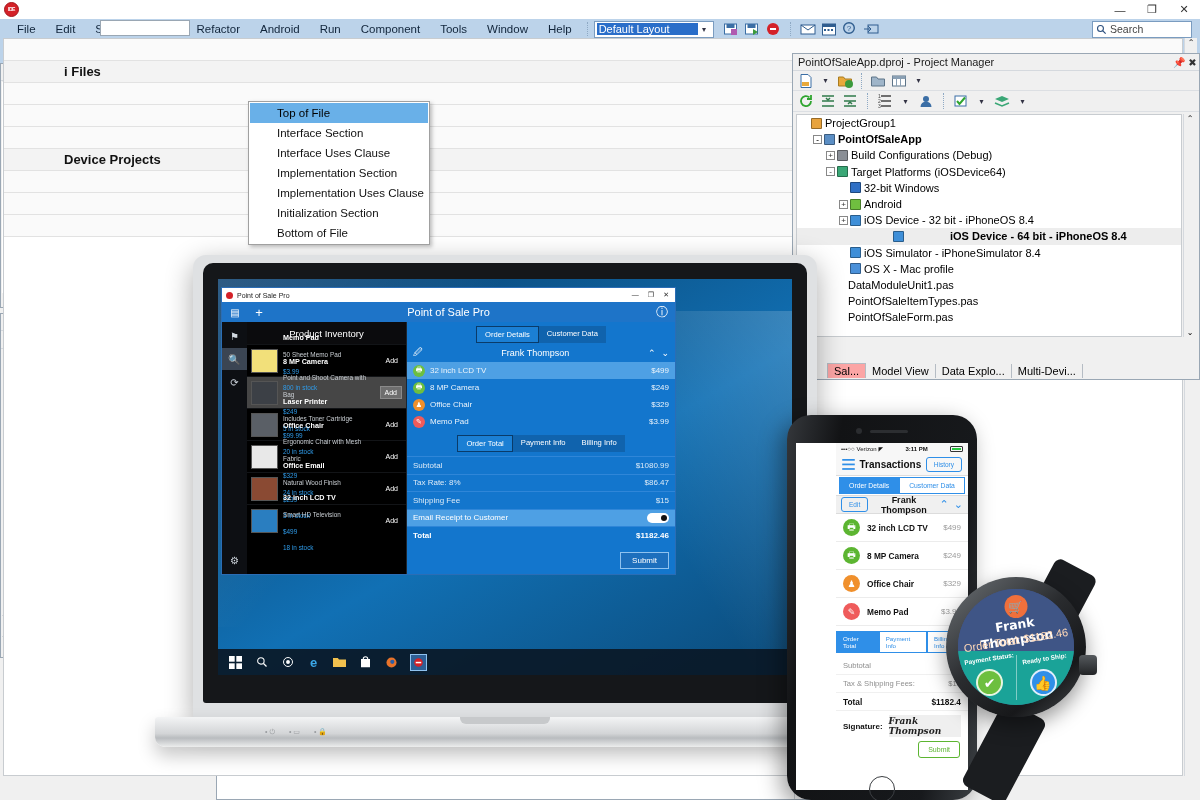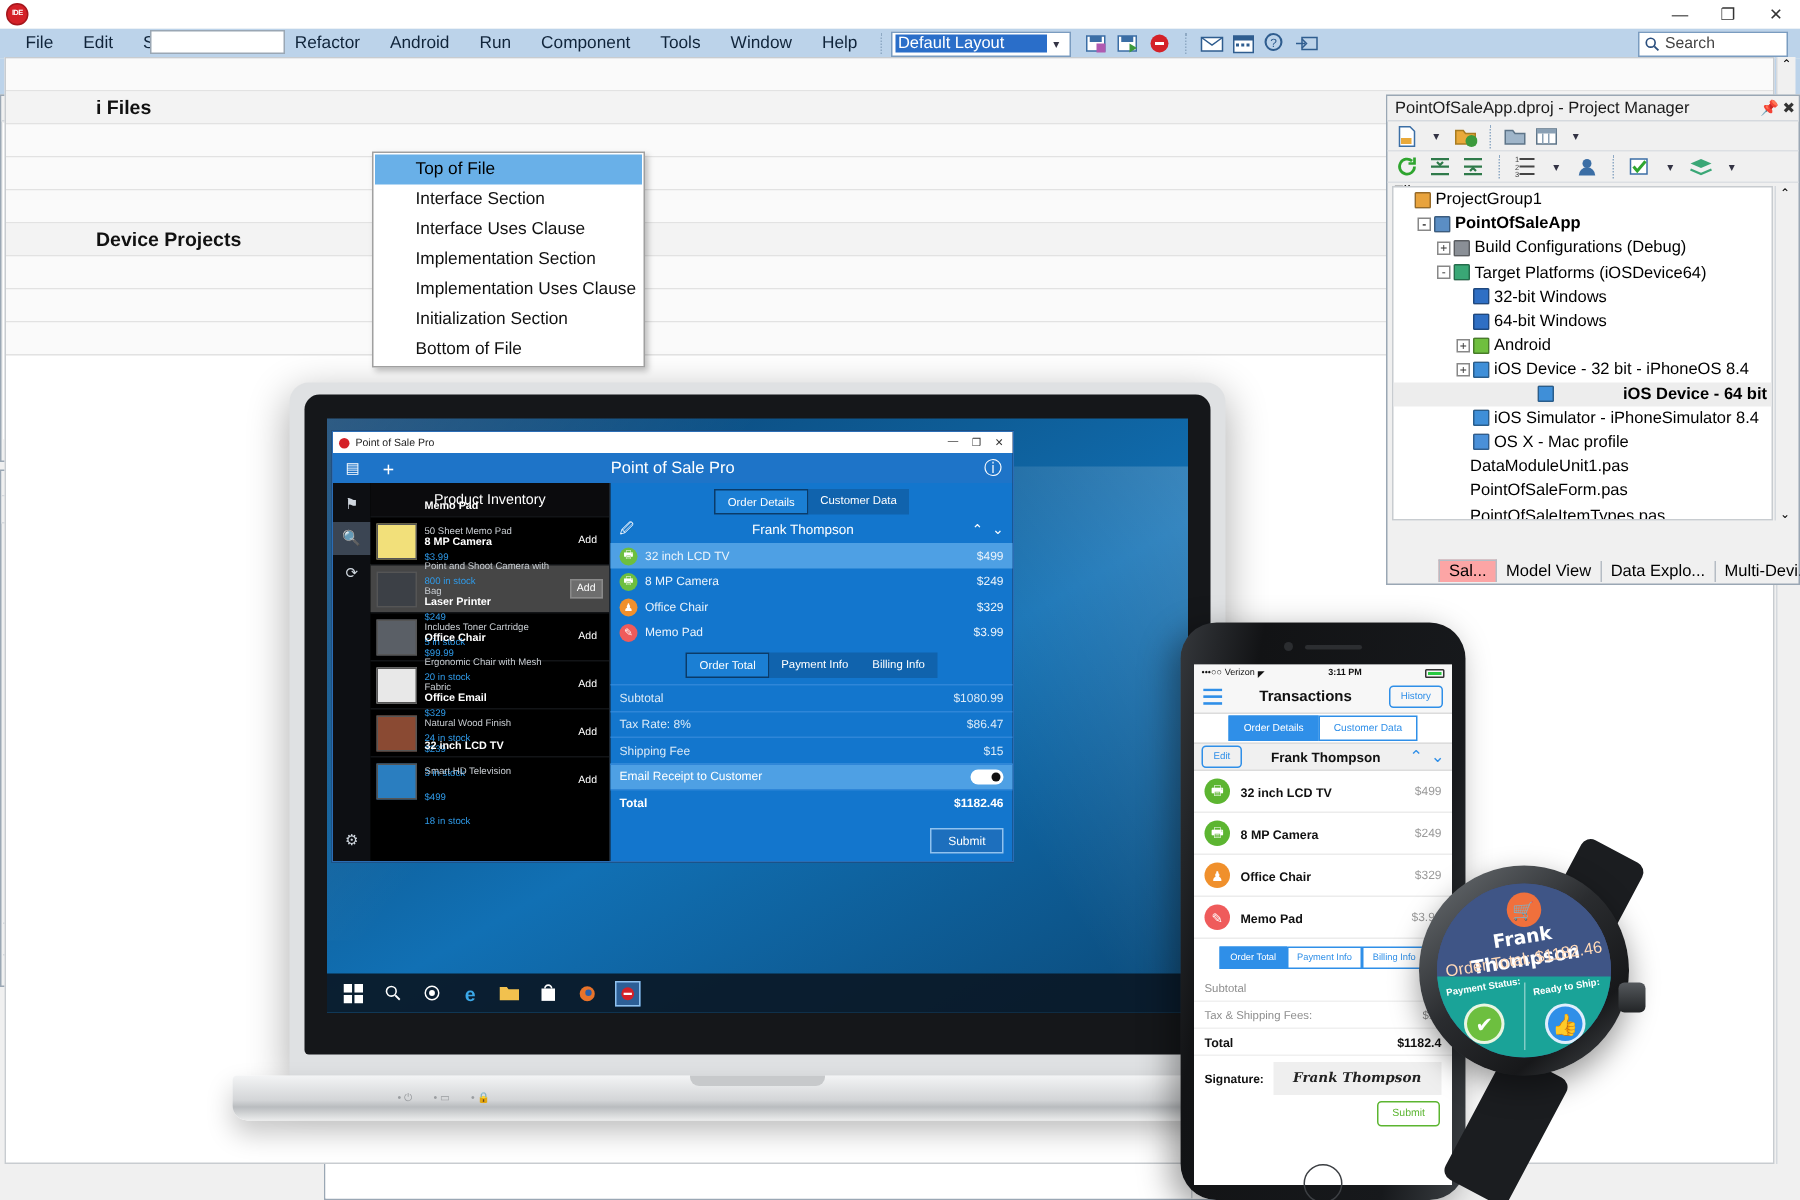--- a/index.html
+++ b/index.html
@@ -94,21 +94,21 @@
   .lnum{position:absolute;left:8px;font-size:10px;color:#9a9a9a;font-family:"Liberation Sans",sans-serif;}
   .eright{position:absolute;right:0;top:39px;bottom:0;width:60px;border-left:1px solid #d0d4d8;background:#fff;}
   .escroll{position:absolute;right:0;top:39px;bottom:0;width:13px;background:#f7f7f7;}
 
   .dropmenu{position:absolute;left:31px;top:37px;width:182px;background:#fff;border:1px solid #a0a0a0;
     box-shadow:2px 2px 4px rgba(0,0,0,.25);z-index:40;padding:1px;}
   .dmi{height:20px;display:flex;align-items:center;padding-left:27px;font-size:11.5px;color:#111;}
   .dmi.sel{background:#69b0e8;color:#000;}
 
   
-  #pm{right:0;top:63px;width:276px;height:327px;}
+  #pm{right:0;top:53px;width:408px;height:327px;}
   .pm-tb{height:20px;display:flex;align-items:center;gap:5px;padding-left:5px;border-bottom:1px solid #dcdfe3;}
   .pm-tb2{height:21px;display:flex;align-items:center;gap:6px;padding-left:5px;border-bottom:1px solid #dcdfe3;}
   .pm-tree{position:absolute;left:3px;right:17px;top:60px;bottom:42px;background:#fff;border:1px solid #c8ccd0;overflow:hidden;font-size:11px;}
   .pm-hdr{height:15px;font-size:11px;padding-left:4px;color:#222;}
   .pnode{display:flex;align-items:center;height:16.2px;white-space:nowrap;}
   .pnode.sel{background:#ededed;font-weight:bold;}
   .pm-tabs{position:absolute;left:2px;right:2px;bottom:1px;height:17px;display:flex;align-items:flex-end;font-size:11px;}
   .pm-tab{padding:1px 6px;border-right:1px solid #b5bcc4;white-space:nowrap;}
   .pm-tab.act{border:1px solid #b5bcc4;border-bottom:none;background:#fca5a5;margin-left:32px;}
 
@@ -184,21 +184,21 @@
   .toggle{margin-left:auto;width:22px;height:10px;border-radius:6px;background:#fff;position:relative;}
   .toggle::after{content:"";position:absolute;right:2px;top:2px;width:6px;height:6px;border-radius:50%;background:#111;}
   .sub-btn{position:absolute;right:6px;bottom:5px;background:#1d6fbd;border:1px solid #8fc2ef;color:#fff;font-size:8px;padding:3px 11px;}
 
   
   #phone{position:absolute;left:787px;top:415px;width:190px;height:385px;}
   .ph-body{position:absolute;inset:0;background:linear-gradient(100deg,#35383c,#121315 22%,#17191c 78%,#3c4044);
     border-radius:24px;box-shadow:-6px 6px 22px rgba(0,0,0,.38);}
   .ph-speaker{position:absolute;left:50%;top:15px;width:38px;height:3px;background:#2c2e31;border-radius:2px;transform:translateX(-50%) translateX(7px);}
   .ph-cam{position:absolute;left:69px;top:13px;width:6px;height:6px;border-radius:50%;background:#2b2d30;}
-  .ph-screen{position:absolute;left:9px;top:28px;right:9px;bottom:10px;background:#fff;overflow:hidden;}
+  .ph-screen{position:absolute;left:9px;top:28px;right:9px;bottom:10px;background:#fff;overflow:hidden;padding-left:40px;}
   .ph-status{height:11px;background:#f7f7f7;display:flex;align-items:center;font-size:6px;color:#111;padding:0 5px;}
   .ph-status .c{flex:1;text-align:center;font-weight:bold;}
   .batt{width:13px;height:6px;border:1px solid #333;border-radius:1px;padding:1px;}
   .batt i{display:block;height:100%;background:#28c940;}
   .ph-nav{height:22px;background:#f7f7f7;border-bottom:1px solid #dcdcdc;display:flex;align-items:center;padding:0 6px;}
   .ph-nav .t{flex:1;text-align:center;font-size:10px;font-weight:bold;color:#111;}
   .ph-btn{border:1px solid #2f8fe8;border-radius:3px;color:#2f8fe8;font-size:6.5px;padding:3px 7px;}
   .ph-seg{height:19px;display:flex;align-items:center;justify-content:center;padding:3px 0;}
   .ph-seg-b{font-size:6.8px;padding:4px 9px;border:1px solid #2f8fe8;color:#2f8fe8;}
   .ph-seg-b.on{background:#2f8fe8;color:#fff;}
@@ -793,25 +793,20 @@
           <span class="tbox">-</span>
           <span class="tico" style="background:#3aa776;border:1px solid rgba(0,0,0,.35);"></span>
           <span>Target Platforms (iOSDevice64)</span>
         </div>
         <div class="pnode" style="padding-left: 42px;">
           <span style="width:11px;flex:0 0 11px;"></span>
           <span class="tico" style="background:#2f6fc4;border:1px solid rgba(0,0,0,.35);"></span>
           <span>32-bit Windows</span>
         </div>
         <div class="pnode" style="padding-left: 42px;">
-          <span style="width:11px;flex:0 0 11px;"></span>
-          <span class="tico" style="background:#2f6fc4;border:1px solid rgba(0,0,0,.35);"></span>
-          <span>64-bit Windows</span>
-        </div>
-        <div class="pnode" style="padding-left: 42px;">
           <span class="tbox">+</span>
           <span class="tico" style="background:#6fbf3f;border:1px solid rgba(0,0,0,.35);"></span>
           <span>Android</span>
         </div>
         <div class="pnode" style="padding-left: 42px;">
           <span class="tbox">+</span>
           <span class="tico" style="background:#3f8fd8;border:1px solid rgba(0,0,0,.35);"></span>
           <span>iOS Device - 32 bit - iPhoneOS 8.4</span>
         </div>
         <div class="pnode sel" style="padding-left: 42px; font-weight: bold; gap: 43px;">
@@ -830,26 +825,26 @@
           <span>OS X - Mac profile</span>
         </div>
         <div class="pnode" style="padding-left: 29px;">
           <span style="width:11px;flex:0 0 11px;"></span>
           <span style="width:11px;flex:0 0 11px;"></span>
           <span>DataModuleUnit1.pas</span>
         </div>
         <div class="pnode" style="padding-left: 29px;">
           <span style="width:11px;flex:0 0 11px;"></span>
           <span style="width:11px;flex:0 0 11px;"></span>
+          <span>PointOfSaleItemTypes.pas</span>
+        </div>
+        <div class="pnode" style="padding-left: 29px;">
+          <span style="width:11px;flex:0 0 11px;"></span>
+          <span style="width:11px;flex:0 0 11px;"></span>
           <span>PointOfSaleForm.pas</span>
-        </div>
-        <div class="pnode" style="padding-left: 29px;">
-          <span style="width:11px;flex:0 0 11px;"></span>
-          <span style="width:11px;flex:0 0 11px;"></span>
-          <span>PointOfSaleItemTypes.pas</span>
         </div>
       </div>
     <div class="vscroll" style="top:60px;bottom:42px;right:3px;">
       <div style="text-align:center;font-size:8px;">⌃</div>
       <div style="position:absolute;bottom:0;left:0;right:0;text-align:center;font-size:8px;">⌄</div>
     </div>
     <div class="pm-tabs" id="pm-tabs">
         <div class="pm-tab act">Sal...</div>
         <div class="pm-tab">Model View</div>
         <div class="pm-tab">Data Explo...</div>

